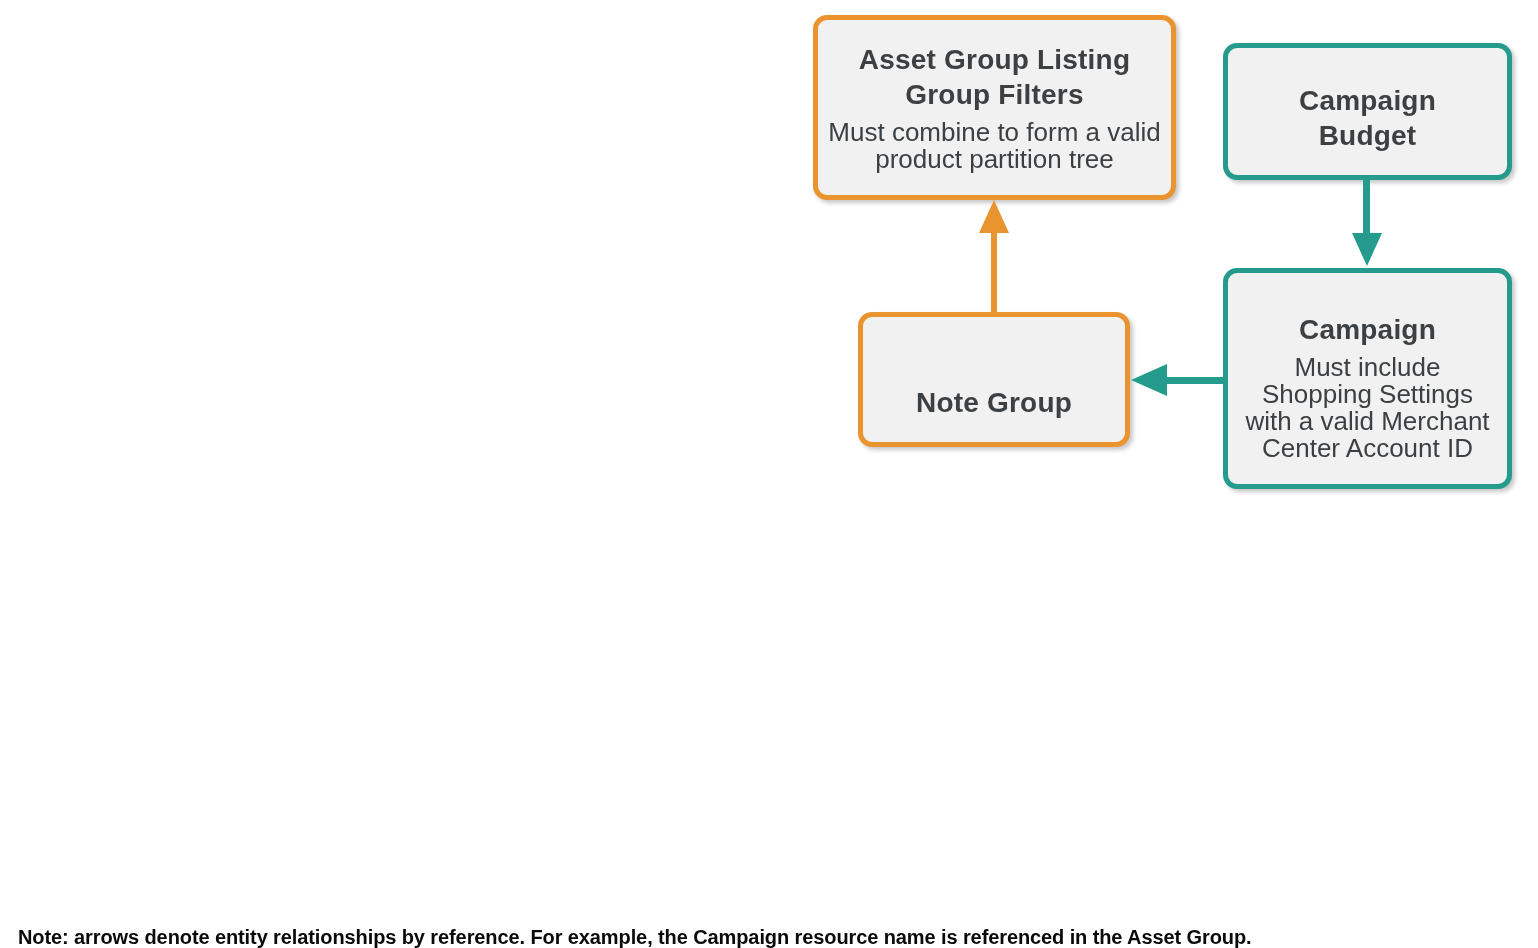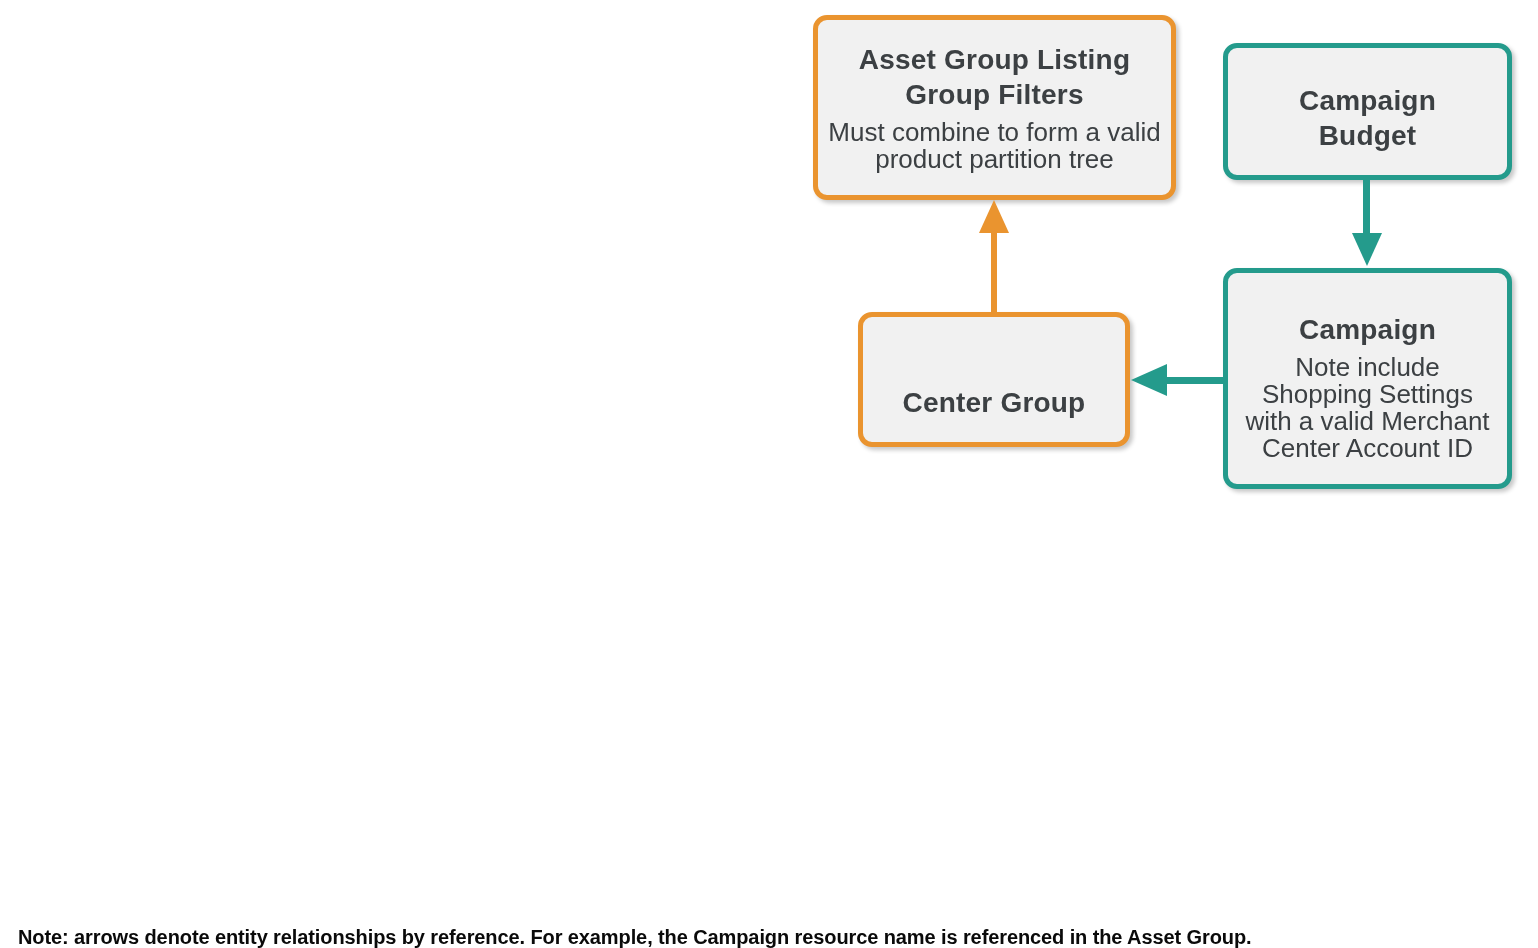--- a/index.html
+++ b/index.html
@@ -96,26 +96,26 @@
     <div class="box-subtitle">Must combine to form a valid
 product partition tree</div>
   </div>
 
   <div class="box teal" id="box-budget">
     <div class="box-title">Campaign
 Budget</div>
   </div>
 
   <div class="box orange" id="box-assetgroup">
-    <div class="box-title">Center Group</div>
+    <div class="box-title">Note Group</div>
   </div>
 
   <div class="box teal" id="box-campaign">
     <div class="box-title">Campaign</div>
-    <div class="box-subtitle">Note include
+    <div class="box-subtitle">Must include
 Shopping Settings
 with a valid Merchant
 Center Account ID</div>
   </div>
 
   <div>
     <div class="shaft" id="arrow-up-shaft"></div>
     <div class="head" id="arrow-up-head"></div>
   </div>
 

